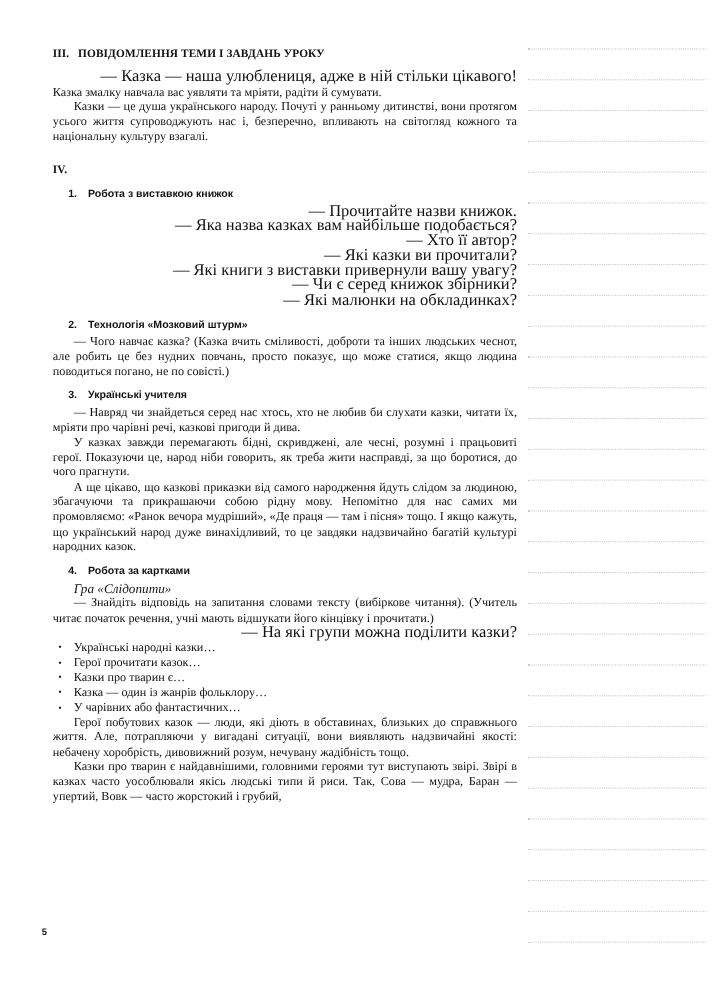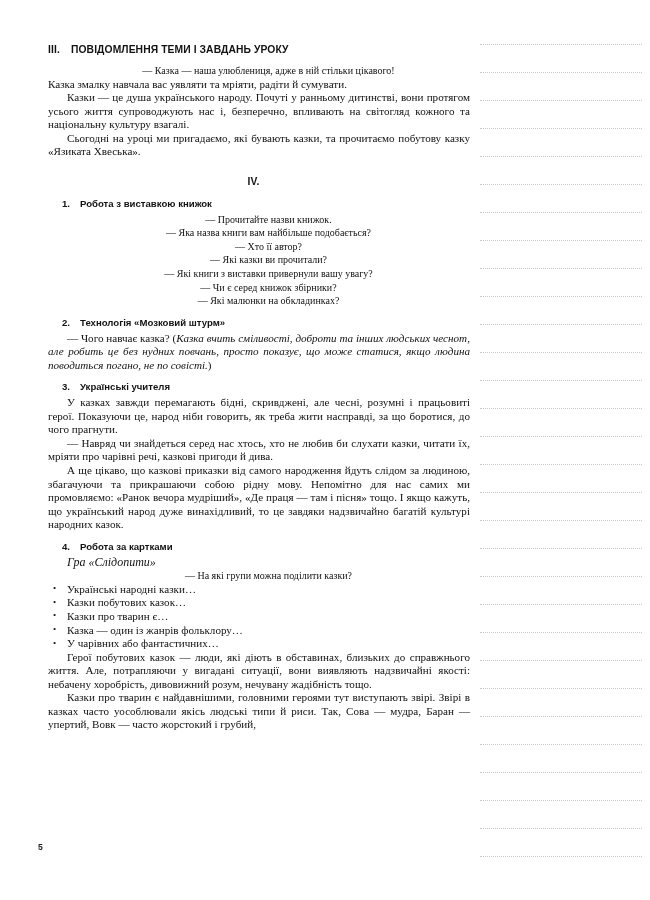--- a/index.html
+++ b/index.html
@@ -41,38 +41,37 @@
 
   
   .note-line {
     height: 0;
     border-top: 1px dotted #c9c9c9;
     margin: 0 8px 27px 10px;
   }
 
   
   .roman-heading {
-    font-family: Liberation Sans, sans-serif;
+    font-family: Liberation Serif, serif;
     font-weight: bold;
     font-size: 10.3px;
     letter-spacing: 0.1px;
     color: #121212;
     margin: 0 0 9px 0;
     display: flex;
     align-items: baseline;
     text-transform: uppercase;
   }
   .roman-heading .num {
     min-width: 23px;
     display: inline-block;
   }
   .roman-heading.spaced-top {
     margin-top: 17px;
     margin-bottom: 11px;
-    justify-content: center;
   }
 
   .sub-heading {
     font-family: "Liberation Sans", "DejaVu Sans", sans-serif;
     font-weight: bold;
     font-size: 9.6px;
     color: #121212;
     margin: 9px 0 4px 0;
     display: flex;
     align-items: baseline;
@@ -89,29 +88,28 @@
     margin: 0;
     text-align: justify;
     text-indent: 19px;
     hyphens: manual;
   }
   p.body.no-indent {
     text-indent: 0;
   }
 
   p.dash-line {
-    font-size: 10px;
+    font-size: 15px;
     line-height: 13.55px;
     margin: 0;
     text-indent: 19px;
-    text-align: center;
+    text-align: right;
   }
 
   .ital {
-    font-style: italic;
   }
 
   .card-label {
     font-size: 12px;
     line-height: 13.55px;
     font-style: italic;
     margin: 2px 0 0 0;
     text-indent: 19px;
   }
   .card-label.centerish {
@@ -154,65 +152,65 @@
   <div class="text-column">
 
     <h2 class="roman-heading">
       <span class="num">III.</span>
       <span>ПОВІДОМЛЕННЯ ТЕМИ І ЗАВДАНЬ УРОКУ</span>
     </h2>
 
     <p class="dash-line">— Казка — наша улюблениця, адже в ній стільки цікавого!</p>
     <p class="body no-indent">Казка змалку навчала вас уявляти та мріяти, радіти й сумувати.</p>
     <p class="body">Казки — це душа українського народу. Почуті у ранньому дитинстві, вони протягом усього життя супроводжують нас і, безперечно, впливають на світогляд кожного та національну культуру взагалі.</p>
-    <p class="body">Сьогодні на уроці ми пригадаємо, які бувають казки, та прочитаємо побутову казку «Язиката Хвеська».</p>
 
     <h2 class="roman-heading spaced-top">
       <span class="num">IV.</span>
     </h2>
 
     <h3 class="sub-heading">
       <span class="num">1.</span>
       <span>Робота з виставкою книжок</span>
     </h3>
     <p class="dash-line">— Прочитайте назви книжок.</p>
-    <p class="dash-line">— Яка назва книги вам найбільше подобається?</p>
+    <p class="dash-line">— Яка назва казках вам найбільше подобається?</p>
     <p class="dash-line">— Хто її автор?</p>
     <p class="dash-line">— Які казки ви прочитали?</p>
     <p class="dash-line">— Які книги з виставки привернули вашу увагу?</p>
     <p class="dash-line">— Чи є серед книжок збірники?</p>
     <p class="dash-line">— Які малюнки на обкладинках?</p>
 
     <h3 class="sub-heading">
       <span class="num">2.</span>
       <span>Технологія «Мозковий штурм»</span>
     </h3>
     <p class="body"><span>— Чого навчає казка? (</span><span class="ital">Казка вчить сміливості, доброти та інших людських чеснот, але робить це без нудних повчань, просто показує, що може статися, якщо людина поводиться погано, не по совісті.</span><span>)</span></p>
 
     <h3 class="sub-heading">
       <span class="num">3.</span>
       <span>Українські учителя</span>
     </h3>
+    <p class="body">— Навряд чи знайдеться серед нас хтось, хто не любив би слухати казки, читати їх, мріяти про чарівні речі, казкові пригоди й дива.</p>
     <p class="body">У казках завжди перемагають бідні, скривджені, але чесні, розумні і працьовиті герої. Показуючи це, народ ніби говорить, як треба жити насправді, за що боротися, до чого прагнути.</p>
-    <p class="body">— Навряд чи знайдеться серед нас хтось, хто не любив би слухати казки, читати їх, мріяти про чарівні речі, казкові пригоди й дива.</p>
     <p class="body">А ще цікаво, що казкові приказки від самого народження йдуть слідом за людиною, збагачуючи та прикрашаючи собою рідну мову. Непомітно для нас самих ми промовляємо: «Ранок вечора мудріший», «Де праця — там і пісня» тощо. І якщо кажуть, що український народ дуже винахідливий, то це завдяки надзвичайно багатій культурі народних казок.</p>
 
     <h3 class="sub-heading">
       <span class="num">4.</span>
       <span>Робота за картками</span>
     </h3>
 
     <p class="card-label">Гра «Слідопити»</p>
 
+    <p class="body"><span>— Знайдіть відповідь на запитання словами тексту (</span><span class="ital">вибіркове читання</span><span>). (</span><span class="ital">Учитель читає початок речення, учні мають відшукати його кінцівку і прочитати.</span><span>)</span></p>
 
     <p class="dash-line">— На які групи можна поділити казки?</p>
 
     <ul class="group-list">
       <li><span class="bullet">•</span><span>Українські народні казки…</span></li>
-      <li><span class="bullet">•</span><span>Казки побутових казок…</span></li>
+      <li><span class="bullet">•</span><span>Герої прочитати казок…</span></li>
       <li><span class="bullet">•</span><span>Казки про тварин є…</span></li>
       <li><span class="bullet">•</span><span>Казка — один із жанрів фольклору…</span></li>
       <li><span class="bullet">•</span><span>У чарівних або фантастичних…</span></li>
     </ul>
 
     <p class="body">Герої побутових казок — люди, які діють в обставинах, близьких до справжнього життя. Але, потрапляючи у вигадані ситуації, вони виявляють надзвичайні якості: небачену хоробрість, дивовижний розум, нечувану жадібність тощо.</p>
     <p class="body">Казки про тварин є найдавнішими, головними героями тут виступають звірі. Звірі в казках часто уособлювали якісь людські типи й риси. Так, Сова — мудра, Баран — упертий, Вовк — часто жорстокий і грубий,</p>
 
     <div class="page-number">5</div>
   </div>

